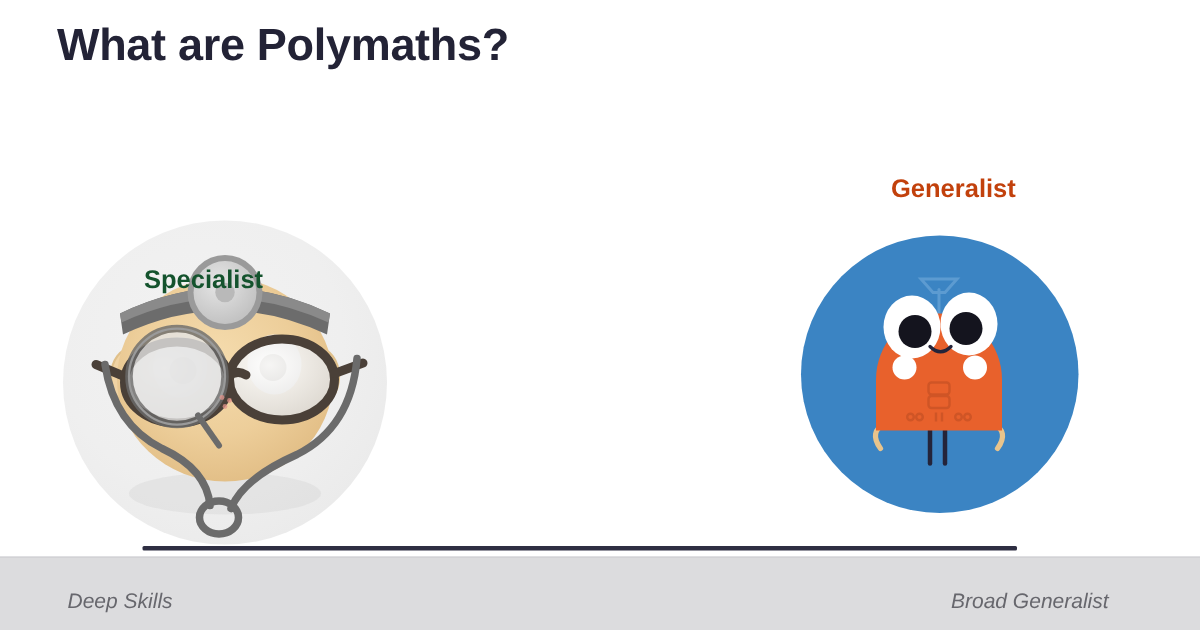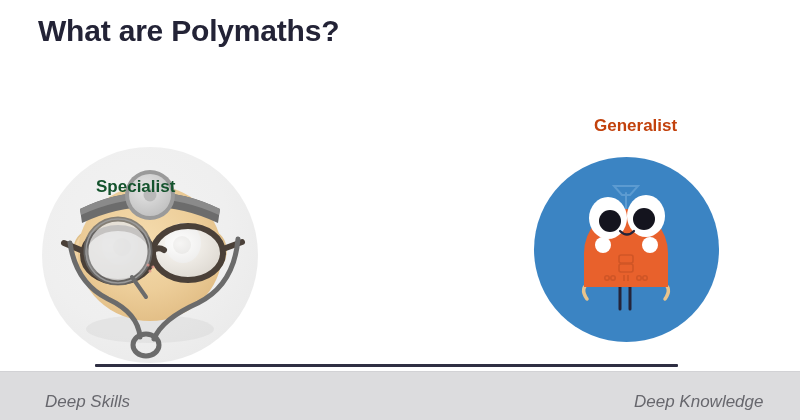--- a/index.html
+++ b/index.html
@@ -109,21 +109,21 @@
   #footer-band::before {
     content: "";
     position: absolute;
     left: 0; top: 0;
     width: 100%;
     height: 1px;
     background: #d2d2d5;
   }
   .axis-caption {
     position: absolute;
-    font-size: 17px;
+    font-size: 14px;
     font-style: italic;
     color: #67676d;
     white-space: nowrap;
   }
   #caption-left {
     left: 45px;
     top: 392px;
   }
   #caption-right {
     left: 634px;
@@ -249,15 +249,15 @@
   </svg>
 
   <div id="label-generalist" class="col-label">Generalist</div>
 
   <div id="axis-line"></div>
 
   <div id="footer-band"></div>
 
   <div id="caption-left" class="axis-caption">Deep Skills</div>
 
-  <div id="caption-right" class="axis-caption">Deep Knowledge</div>
+  <div id="caption-right" class="axis-caption">Broad Generalist</div>
 
 </div>
 
 </body></html>

